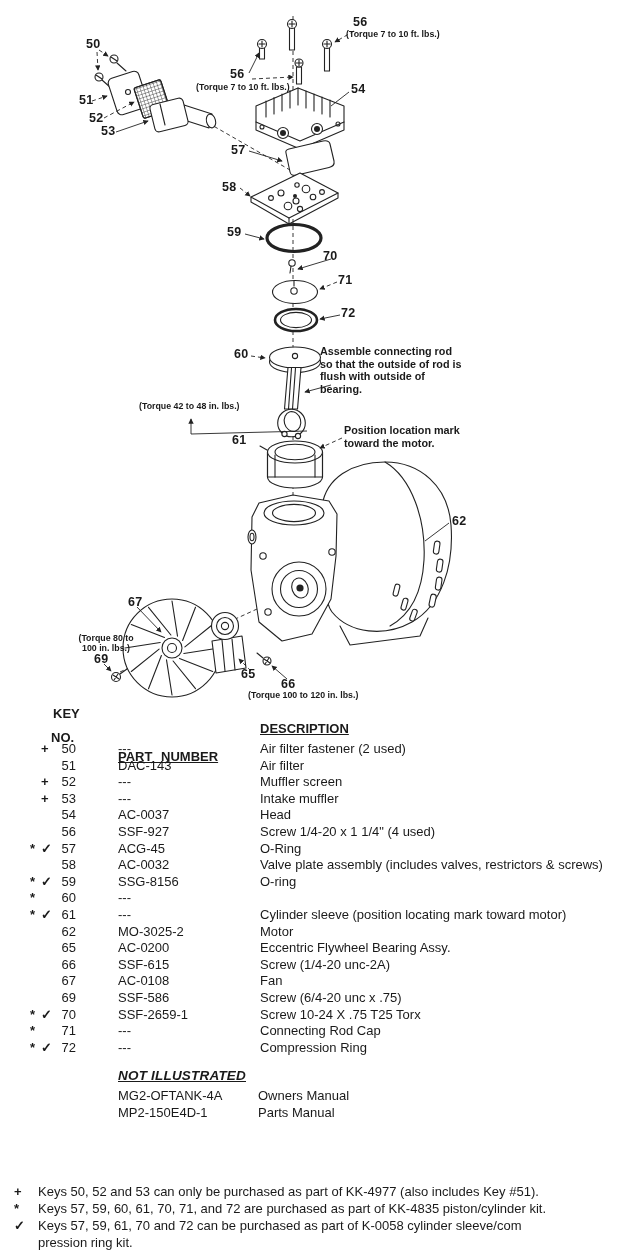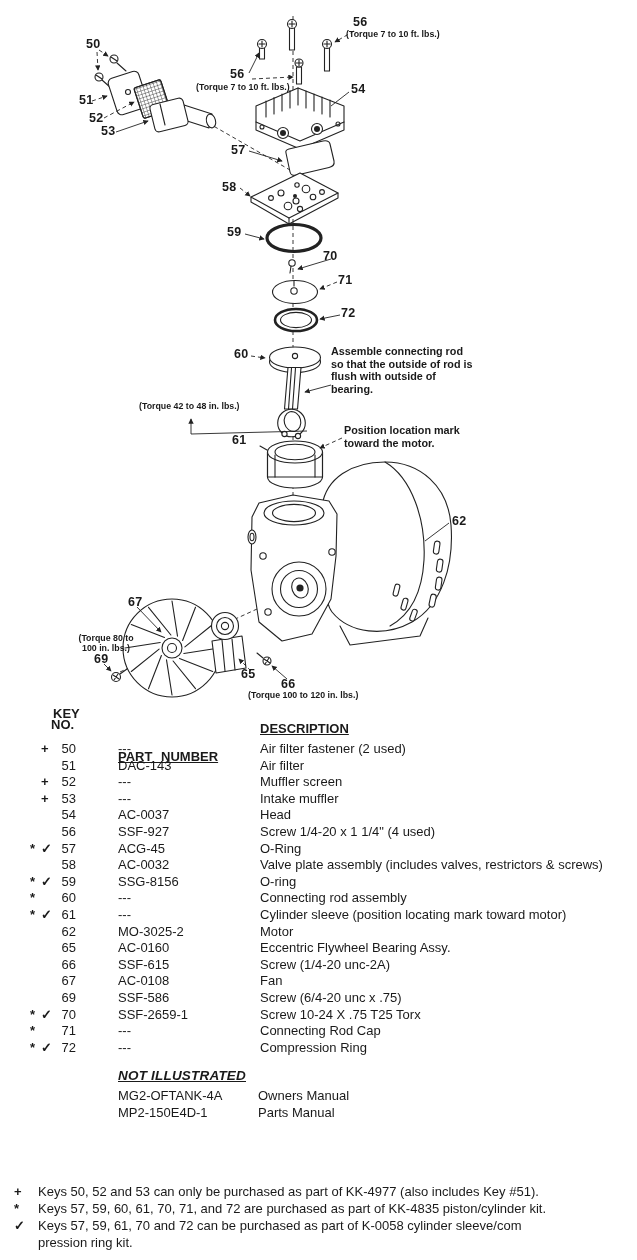--- a/index.html
+++ b/index.html
@@ -14,21 +14,21 @@
   .lead { stroke:#222; stroke-width:0.9; fill:none; }
   .dleads { stroke:#222; stroke-width:0.9; fill:none; stroke-dasharray:4 3; }
   .dk { fill:#222; stroke:none; }
   .callout { position:absolute; font-size:12.5px; font-weight:bold; letter-spacing:.3px; white-space:nowrap; }
   .tq { position:absolute; font-size:8.8px; font-weight:bold; white-space:nowrap; }
   .tq.wrap { white-space:normal; width:64px; text-align:center; line-height:10px; }
   .note { position:absolute; font-size:10.8px; font-weight:bold; line-height:12.6px; }
   .ptable { position:absolute; left:0; top:704px; width:637px; font-size:13px; }
   .thead { position:relative; height:37px; font-weight:bold; }
   .th-key1 { position:absolute; left:53px; top:2px; }
-  .th-key2 { position:absolute; left:51px; top:13px; }
+  .th-key2 { position:absolute; left:51px; top:26px; }
   .th-part { position:absolute; left:118px; top:17px; text-decoration:underline; word-spacing:5px;margin-top:28px; }
   .th-desc { position:absolute; left:260px; top:17px; text-decoration:underline; }
   .trows { position:absolute; left:0; top:37px; width:637px; }
   .trow { display:grid; grid-template-columns:11px 13px 22px 42px 142px auto;
           padding-left:30px; height:16.6px; line-height:16.6px; white-space:nowrap; }
   .c-star, .c-mark { font-weight:bold; }
   .c-key { text-align:right; }
   .notillus { position:absolute; left:118px; top:1068px; font-size:13px; }
   .ni-title { font-weight:bold; font-style:italic; text-decoration:underline; font-size:13.5px; margin-bottom:5px; letter-spacing:.2px; }
   .ni-row { display:grid; grid-template-columns:140px auto; line-height:16.5px; }
@@ -263,21 +263,21 @@
   <div class="callout" style="left:353px; top:15px;">56</div>
   <div class="tq" style="left:346px; top:29px;">(Torque 7 to 10 ft. lbs.)</div>
   <div class="callout" style="left:351px; top:82px;">54</div>
   <div class="callout" style="left:231px; top:143px;">57</div>
   <div class="callout" style="left:222px; top:180px;">58</div>
   <div class="callout" style="left:227px; top:225px;">59</div>
   <div class="callout" style="left:323px; top:249px;">70</div>
   <div class="callout" style="left:338px; top:273px;">71</div>
   <div class="callout" style="left:341px; top:306px;">72</div>
   <div class="callout" style="left:234px; top:347px;">60</div>
-  <div class="note" style="left:331px; top:345px; width:146px;">Assemble connecting rod so that the outside of rod is flush with outside of bearing.</div>
+  <div class="note" style="left:320px; top:345px; width:146px;">Assemble connecting rod so that the outside of rod is flush with outside of bearing.</div>
   <div class="tq" style="left:139px; top:401px;">(Torque 42 to 48 in. lbs.)</div>
   <div class="callout" style="left:232px; top:433px;">61</div>
   <div class="note" style="left:344px; top:424px; width:152px;">Position location mark toward the motor.</div>
   <div class="callout" style="left:452px; top:514px;">62</div>
   <div class="callout" style="left:128px; top:595px;">67</div>
   <div class="tq wrap" style="left:74px; top:633px;">(Torque 80 to 100 in. lbs.)</div>
   <div class="callout" style="left:94px; top:652px;">69</div>
   <div class="callout" style="left:241px; top:667px;">65</div>
   <div class="callout" style="left:281px; top:677px;">66</div>
   <div class="tq" style="left:248px; top:690px;">(Torque 100 to 120 in. lbs.)</div>
@@ -361,21 +361,20 @@
           <span></span>
           <span class="c-part">SSG-8156</span>
           <span class="c-desc">O-ring</span>
         </div>
       <div class="trow">
           <span class="c-star">*</span>
           <span class="c-mark"></span>
           <span class="c-key">60</span>
           <span></span>
           <span class="c-part">---</span>
-          <span class="c-desc">Connecting rod assembly</span>
         </div>
       <div class="trow">
           <span class="c-star">*</span>
           <span class="c-mark">✓</span>
           <span class="c-key">61</span>
           <span></span>
           <span class="c-part">---</span>
           <span class="c-desc">Cylinder sleeve (position locating mark toward motor)</span>
         </div>
       <div class="trow">
@@ -384,21 +383,21 @@
           <span class="c-key">62</span>
           <span></span>
           <span class="c-part">MO-3025-2</span>
           <span class="c-desc">Motor</span>
         </div>
       <div class="trow">
           <span class="c-star"></span>
           <span class="c-mark"></span>
           <span class="c-key">65</span>
           <span></span>
-          <span class="c-part">AC-0160</span>
+          <span class="c-part">AC-0200</span>
           <span class="c-desc">Eccentric Flywheel Bearing Assy.</span>
         </div>
       <div class="trow">
           <span class="c-star"></span>
           <span class="c-mark"></span>
           <span class="c-key">66</span>
           <span></span>
           <span class="c-part">SSF-615</span>
           <span class="c-desc">Screw (1/4-20 unc-2A)</span>
         </div>

